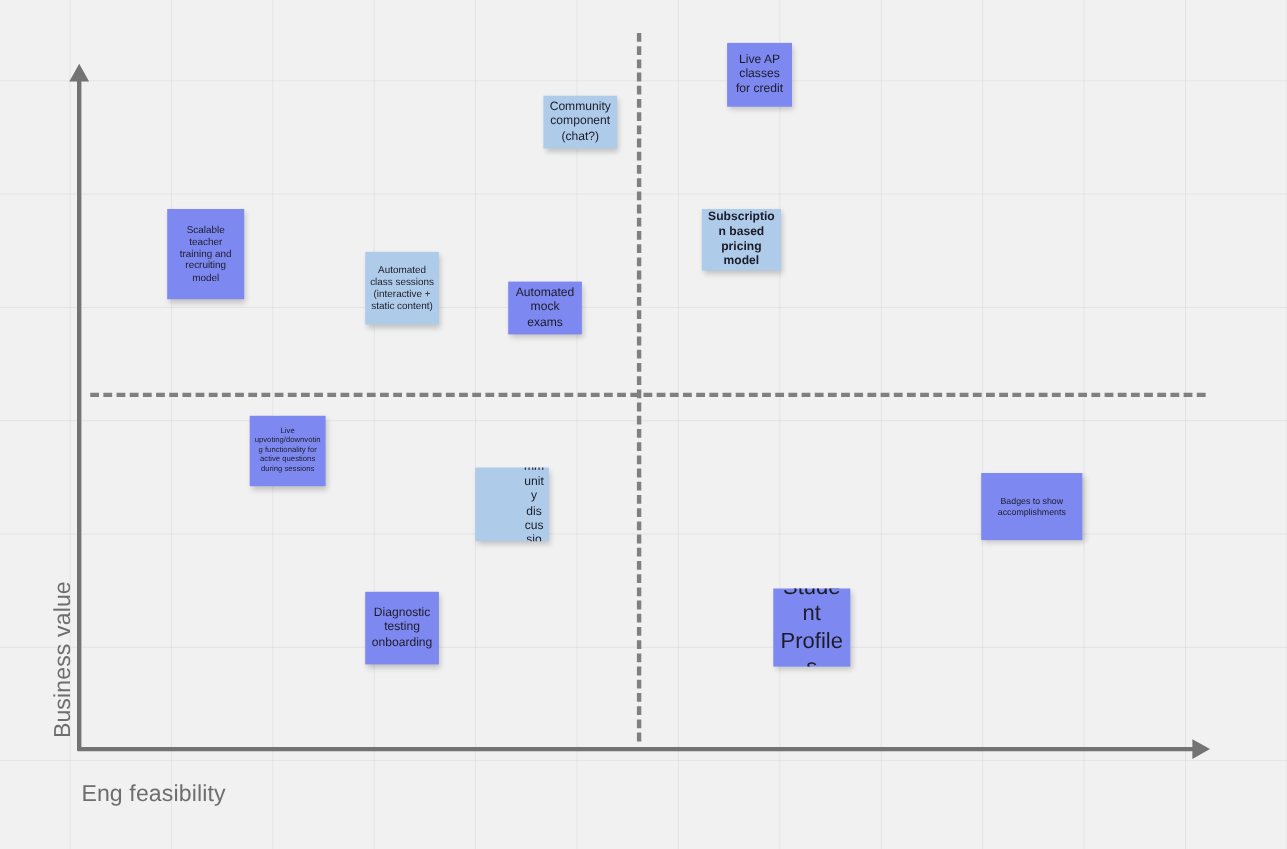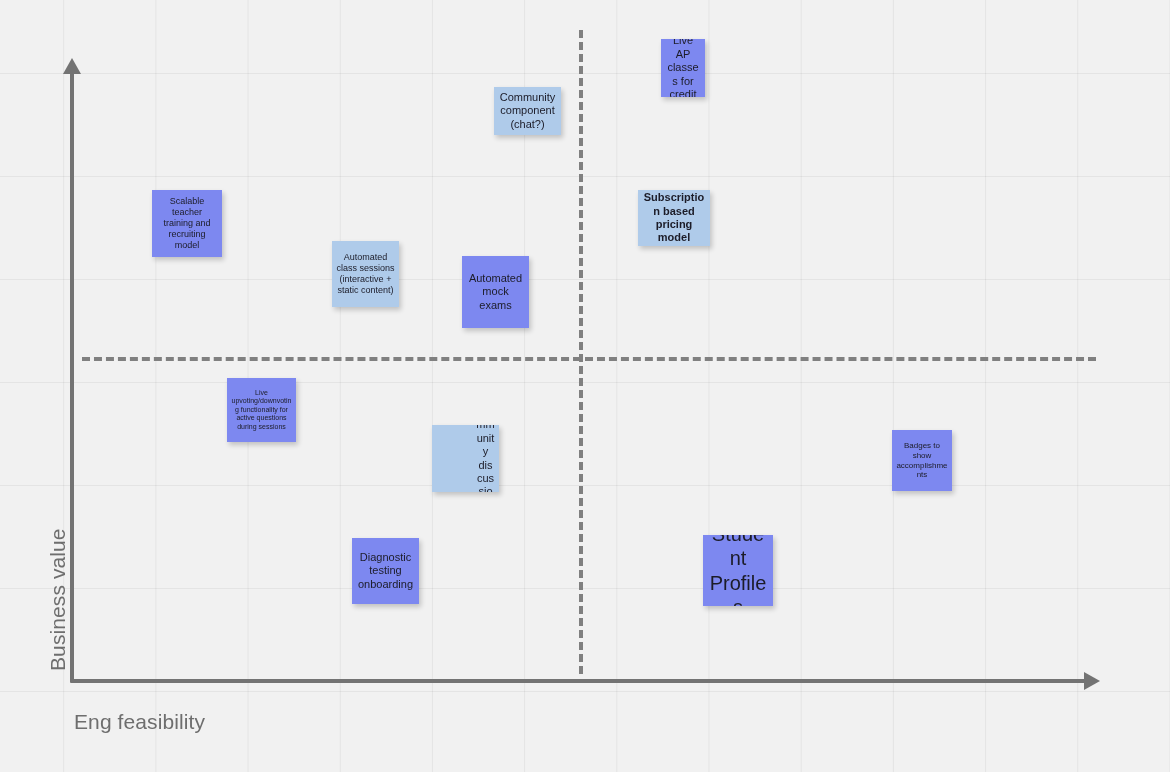--- a/index.html
+++ b/index.html
@@ -127,48 +127,48 @@
   <div class="axis-line axis-y-shaft" style="left:70px; top:72px; height:609px;"></div>
   <div class="arrow arrow-up" style="left:63px; top:58px;"></div>
 
   <div class="axis-line axis-x-shaft" style="left:70px; top:679px; width:1016px;"></div>
   <div class="arrow arrow-right" style="left:1084px; top:672px;"></div>
 
   <div id="ylabel" class="axis-label" style="left:46px; top:671px;">Business value</div>
   <div class="axis-label" style="left:74px; top:710px;text-align:center;">Eng feasibility</div>
 
   <div id="notes-layer">
-      <div class="note" style="left: 661px; top: 39px; width: 44px; height: 58px; background: rgb(125, 136, 240); font-size: 11px;">
+      <div class="note" style="left: 661px; top: 39px; width: 59px; height: 58px; background: rgb(125, 136, 240); font-size: 11px;">
         <span>Live AP classes for credit</span>
       </div>
       <div class="note" style="left: 494px; top: 87px; width: 67px; height: 48px; background: rgb(175, 203, 234); font-size: 11px;">
         <span>Community component (chat?)</span>
       </div>
-      <div class="note" style="left: 152px; top: 190px; width: 70px; height: 67px; background: rgb(125, 136, 240); font-size: 9px;">
+      <div class="note" style="left: 152px; top: 190px; width: 70px; height: 82px; background: rgb(125, 136, 240); font-size: 9px;">
         <span>Scalable teacher training and recruiting model</span>
       </div>
       <div class="note" style="left: 638px; top: 190px; width: 72px; height: 56px; background: rgb(175, 203, 234); font-size: 11px; font-weight: bold;">
         <span>Subscription based pricing model</span>
       </div>
-      <div class="note" style="left: 332px; top: 241px; width: 67px; height: 66px; background: rgb(175, 203, 234); font-size: 9px;">
+      <div class="note" style="left: 332px; top: 229px; width: 67px; height: 66px; background: rgb(175, 203, 234); font-size: 9px;">
         <span>Automated class sessions (interactive + static content)</span>
       </div>
-      <div class="note" style="left: 462px; top: 256px; width: 67px; height: 72px; background: rgb(125, 136, 240); font-size: 11px;">
+      <div class="note" style="left: 462px; top: 256px; width: 67px; height: 48px; background: rgb(125, 136, 240); font-size: 11px;">
         <span>Automated mock exams</span>
       </div>
       <div class="note" style="left: 227px; top: 378px; width: 69px; height: 64px; background: rgb(125, 136, 240); font-size: 7px;">
         <span>Live upvoting/downvoting functionality for active questions during sessions</span>
       </div>
       <div class="note" style="left: 432px; top: 425px; width: 67px; height: 67px; background: rgb(175, 203, 234); font-size: 11px; padding-left: 44px;">
         <span>Class community discussion format</span>
       </div>
-      <div class="note" style="left: 892px; top: 430px; width: 60px; height: 61px; background: rgb(125, 136, 240); font-size: 8px;">
+      <div class="note" style="left: 892px; top: 430px; width: 92px; height: 61px; background: rgb(125, 136, 240); font-size: 8px;">
         <span>Badges to show accomplishments</span>
       </div>
-      <div class="note" style="left: 332px; top: 538px; width: 67px; height: 66px; background: rgb(125, 136, 240); font-size: 11px; margin-left: 20px;">
+      <div class="note" style="left: 332px; top: 538px; width: 67px; height: 66px; background: rgb(125, 136, 240); font-size: 11px;">
         <span>Diagnostic testing onboarding</span>
       </div>
       <div class="note" style="left: 703px; top: 535px; width: 70px; height: 71px; background: rgb(125, 136, 240); font-size: 20px;">
         <span>Student Profiles</span>
       </div>
     </div>
 
 </div>
 
 </body></html>

